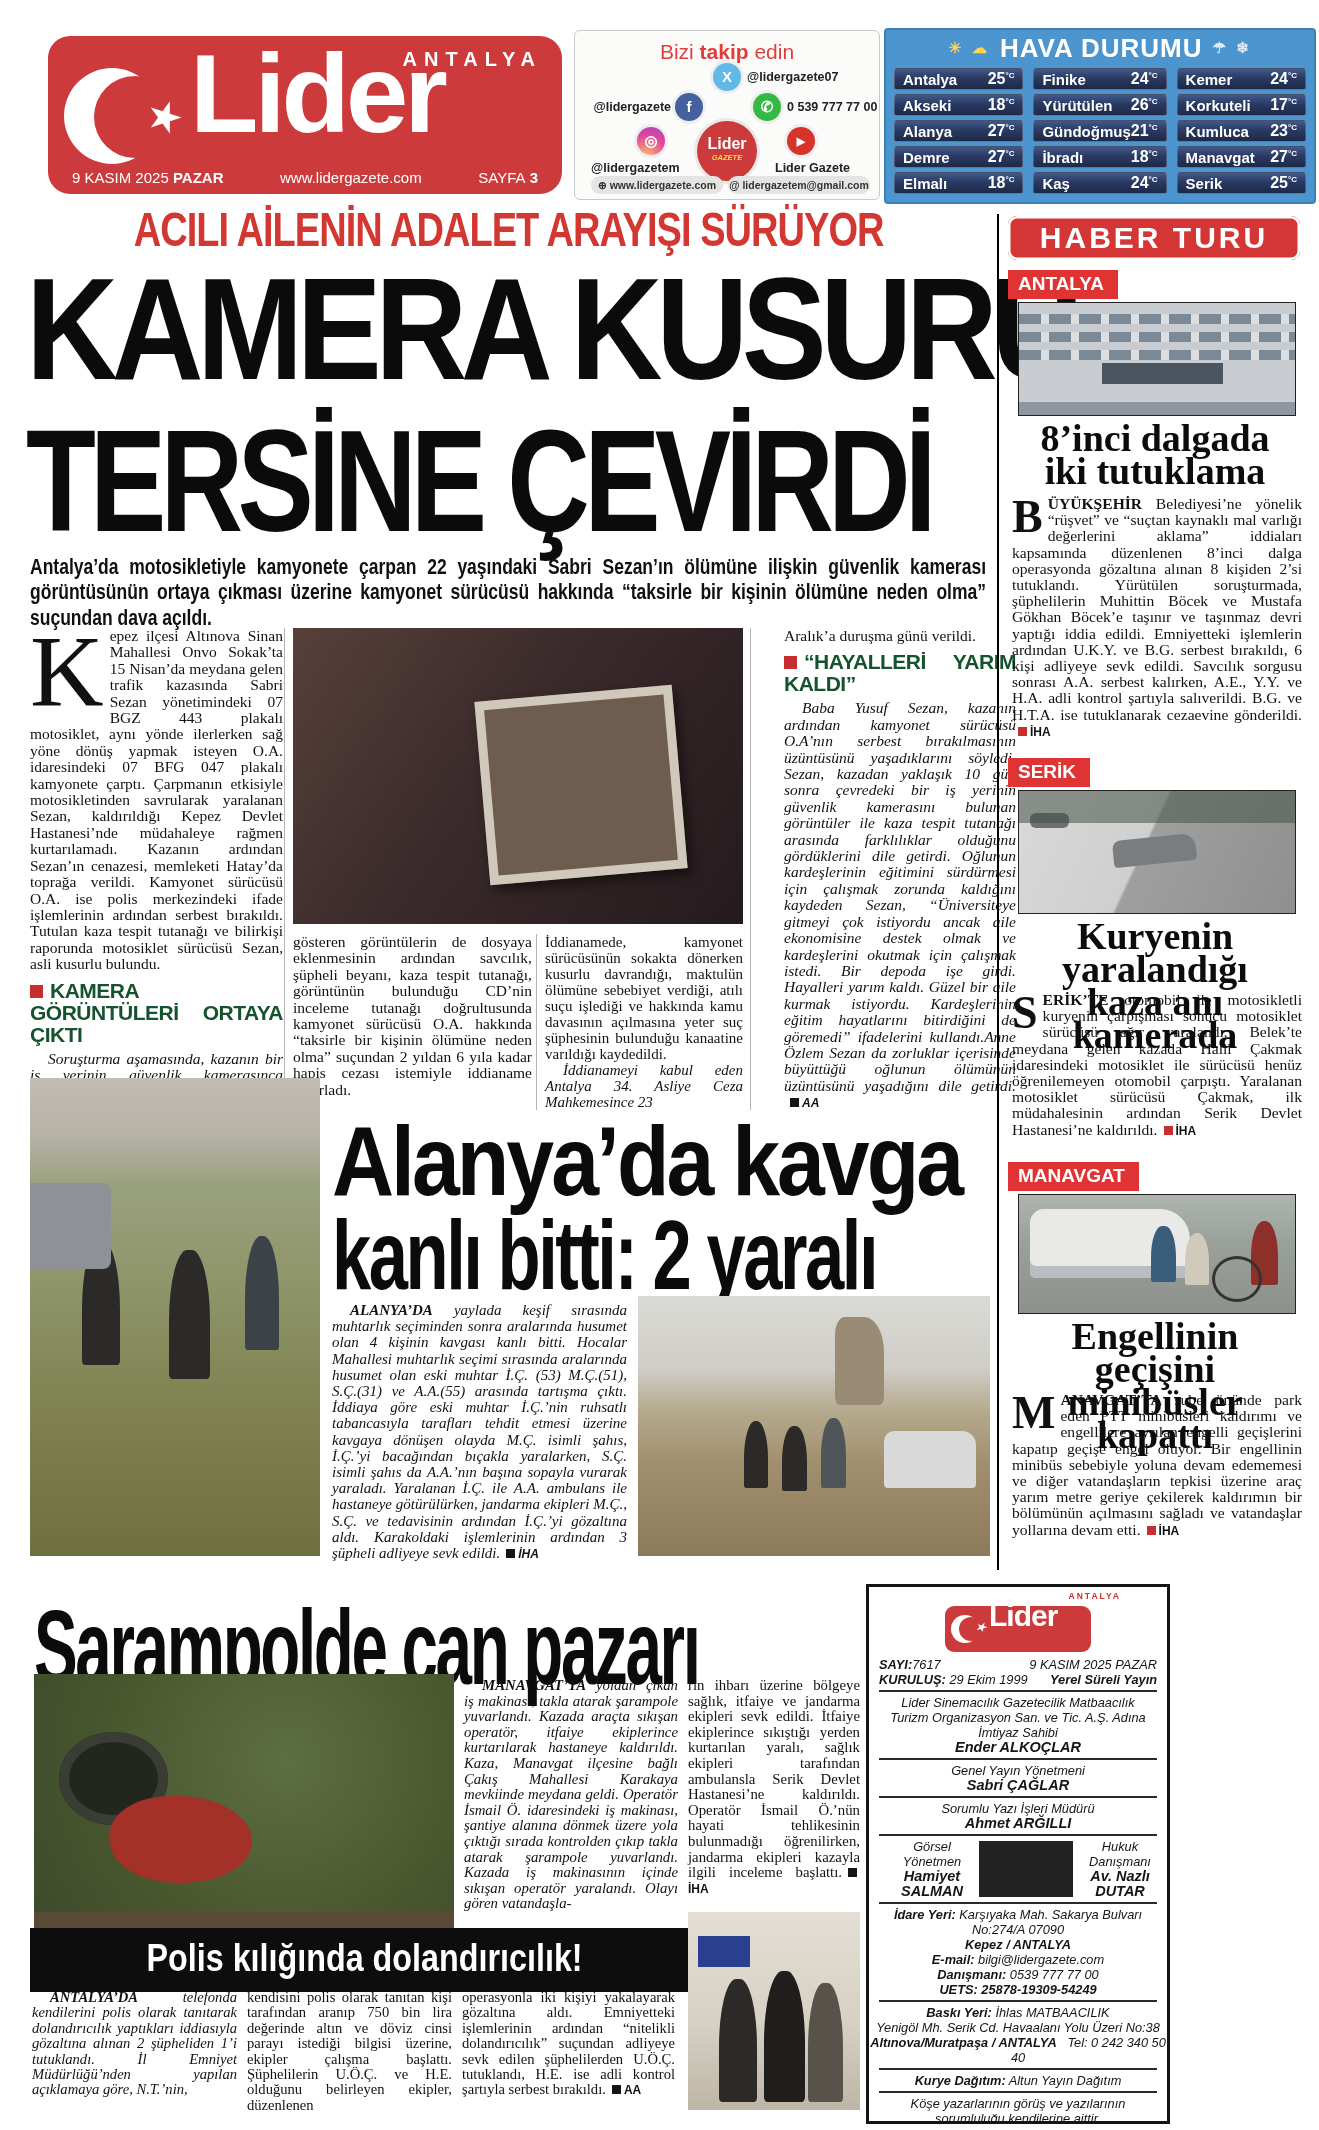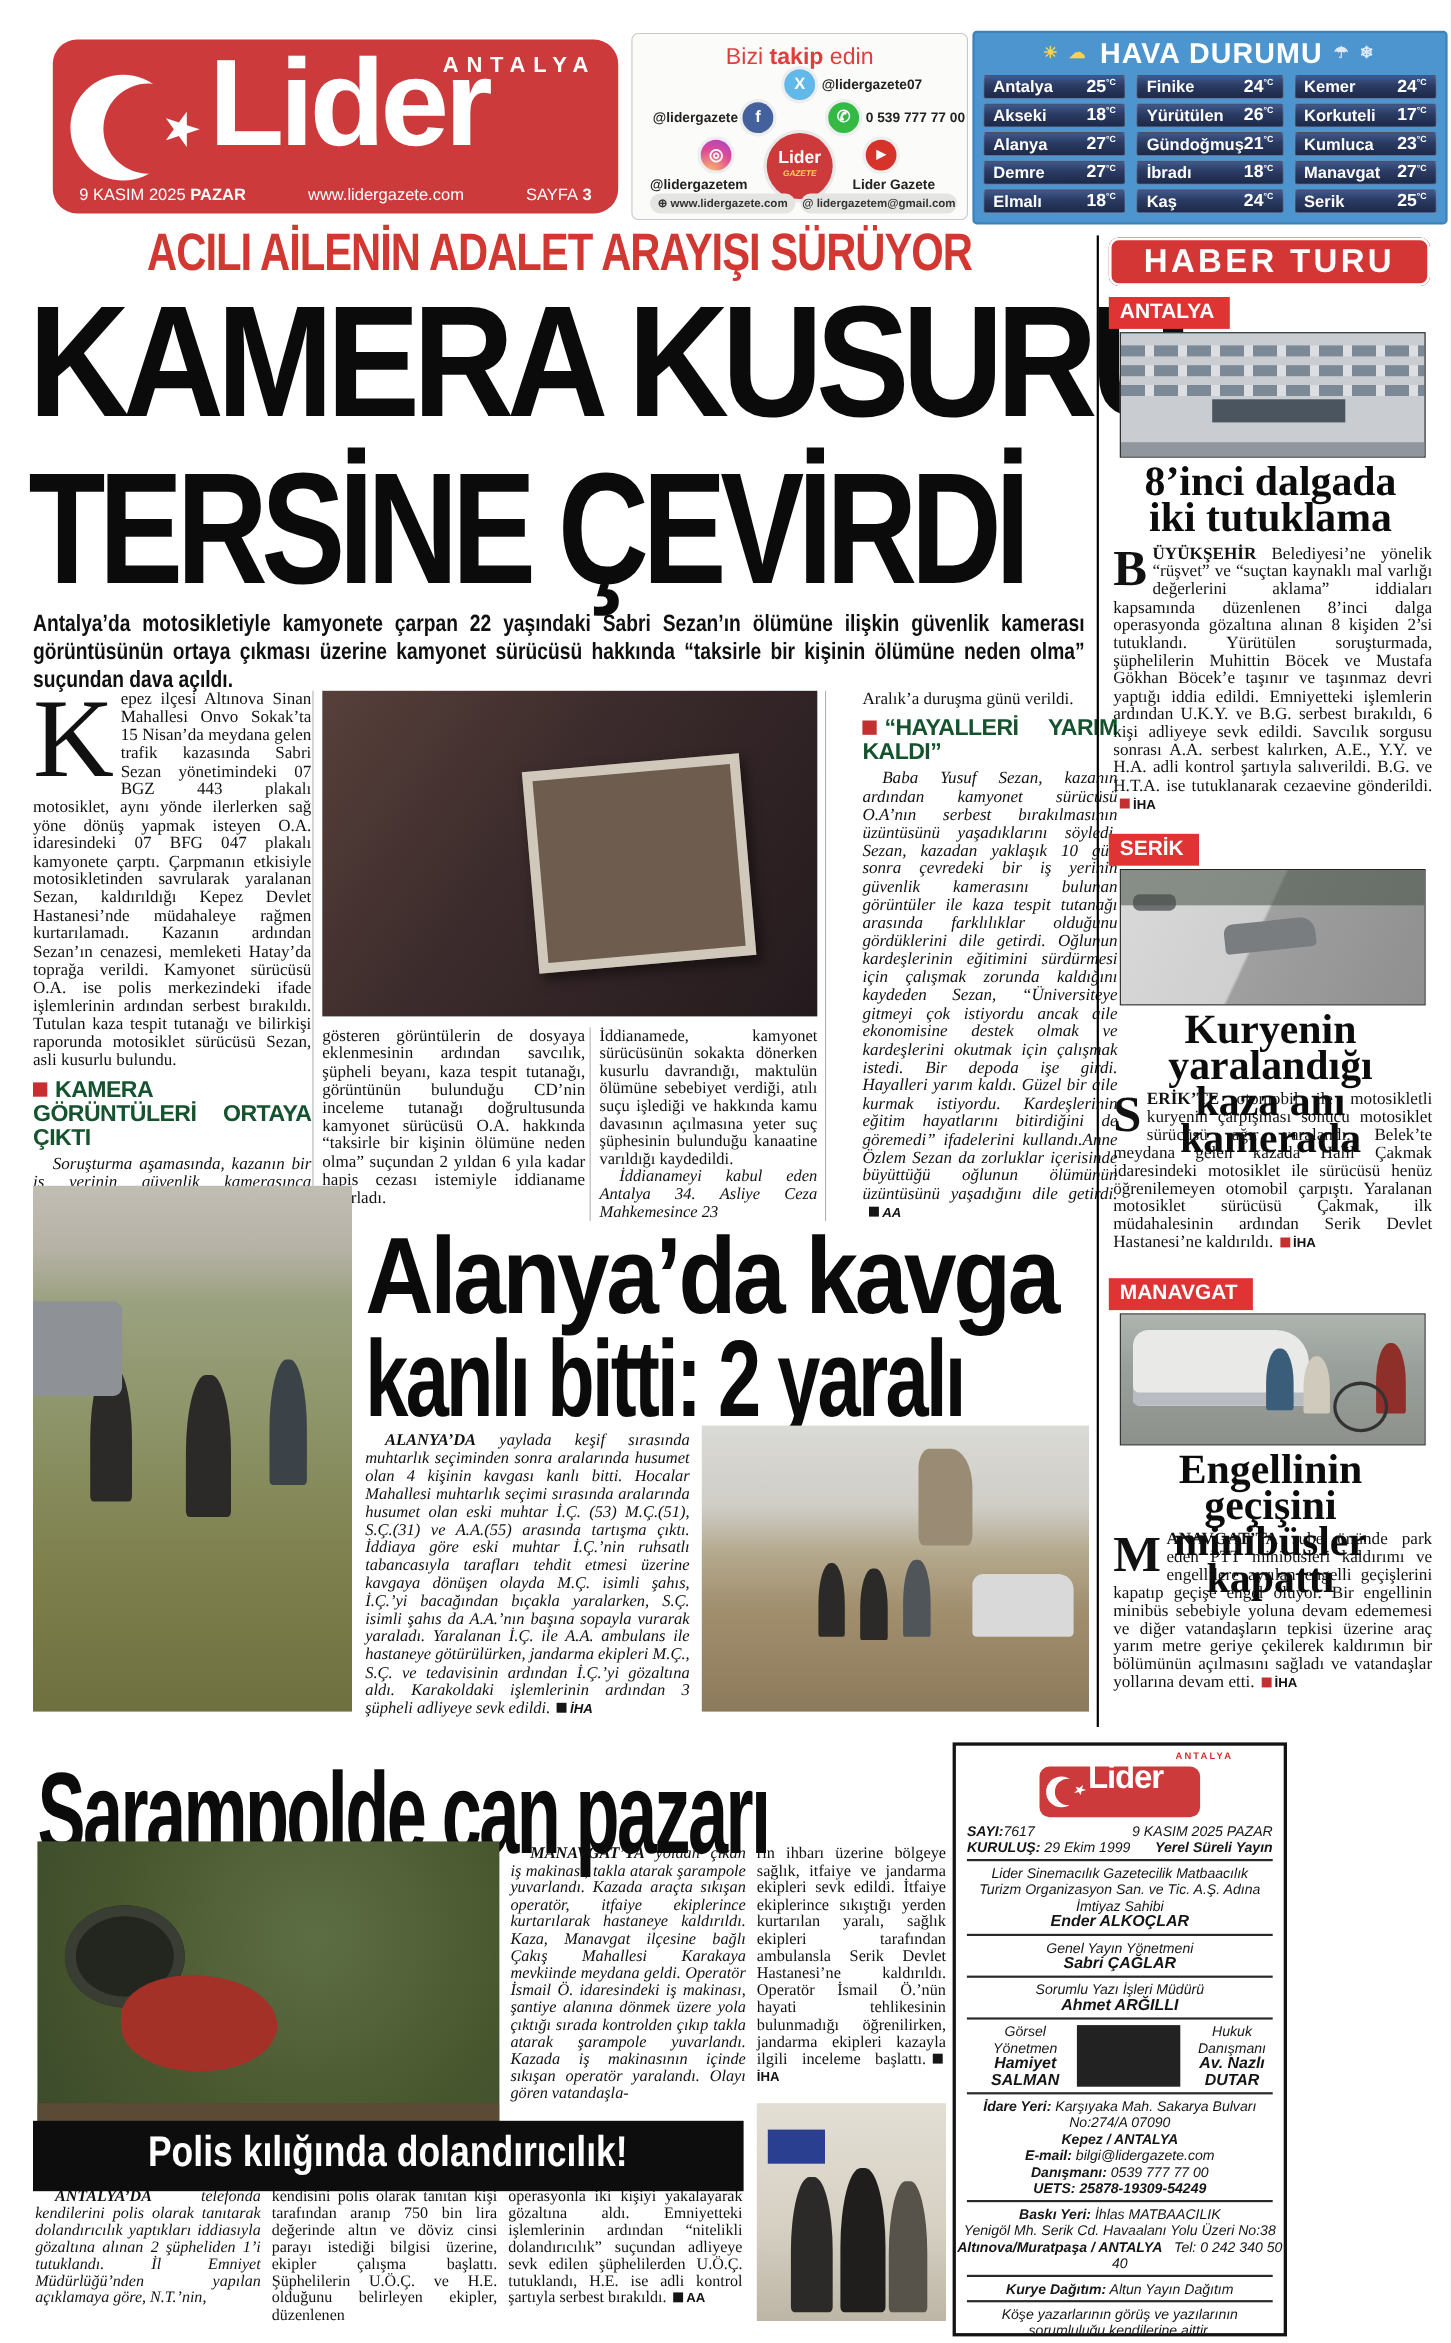--- a/index.html
+++ b/index.html
@@ -344,21 +344,21 @@
   <div class="abs smalltxt" style="left:688px;top:1678px;width:172px;">
     <p style="margin:0;"><span>rın ihbarı üzerine bölgeye sağlık, itfaiye ve jandarma ekipleri sevk edildi. İtfaiye ekiplerince sıkıştığı yerden kurtarılan yaralı, sağlık ekipleri tarafından ambulansla Serik Devlet Hastanesi’ne kaldırıldı. Operatör İsmail Ö.’nün hayati tehlikesinin bulunmadığı öğrenilirken, jandarma ekipleri kazayla ilgili inceleme başlattı.</span><span class="endsq"></span><span class="src">İHA</span></p>
   </div>
   <div class="ph ph-police" style="left:688px;top:1912px;width:172px;height:198px;">
     <div class="sign" style="left:6%;top:12%;width:30%;height:16%;"></div>
     <div class="fig" style="left:18%;top:34%;width:22%;height:62%;"></div>
     <div class="fig" style="left:44%;top:30%;width:24%;height:66%;background:#1f1e1c;"></div>
     <div class="fig" style="left:70%;top:36%;width:20%;height:60%;background:#57524a;"></div>
   </div>
 
-  <div class="abs pol-banner" style="left:30px;top:1928px;width:646px;height:64px;">
+  <div class="abs pol-banner" style="left:30px;top:1928px;width:646px;height:64px;padding-left:12px;">
     <span class="cond-c" style="transform:scale(0.95,1.15);">Polis kılığında dolandırıcılık!</span>
   </div>
   <div class="abs smalltxt" style="left:32px;top:1990px;width:205px;font-size:14.6px;line-height:15.4px;">
     <p class="ind" style="margin:0;"><b>ANTALYA’DA</b> <span>telefonda kendilerini polis olarak tanıtarak dolandırıcılık yaptıkları iddiasıyla gözaltına alınan 2 şüpheliden 1’i tutuklandı. İl Emniyet Müdürlüğü’nden yapılan açıklamaya göre, N.T.’nin,</span></p>
   </div>
   <div class="abs smalltxt" style="left:247px;top:1990px;width:205px;font-size:14.6px;line-height:15.4px;">
     <p style="margin:0;"><span>kendisini polis olarak tanıtan kişi tarafından aranıp 750 bin lira değerinde altın ve döviz cinsi parayı istediği bilgisi üzerine, ekipler çalışma başlattı. Şüphelilerin U.Ö.Ç. ve H.E. olduğunu belirleyen ekipler, düzenlenen</span></p>
   </div>
   <div class="abs smalltxt" style="left:462px;top:1990px;width:213px;font-size:14.6px;line-height:15.4px;">
     <p style="margin:0;"><span>operasyonla iki kişiyi yakalayarak gözaltına aldı. Emniyetteki işlemlerinin ardından “nitelikli dolandırıcılık” suçundan adliyeye sevk edilen şüphelilerden U.Ö.Ç. tutuklandı, H.E. ise adli kontrol şartıyla serbest bırakıldı.</span><span class="endsq"></span><span class="src">AA</span></p>

